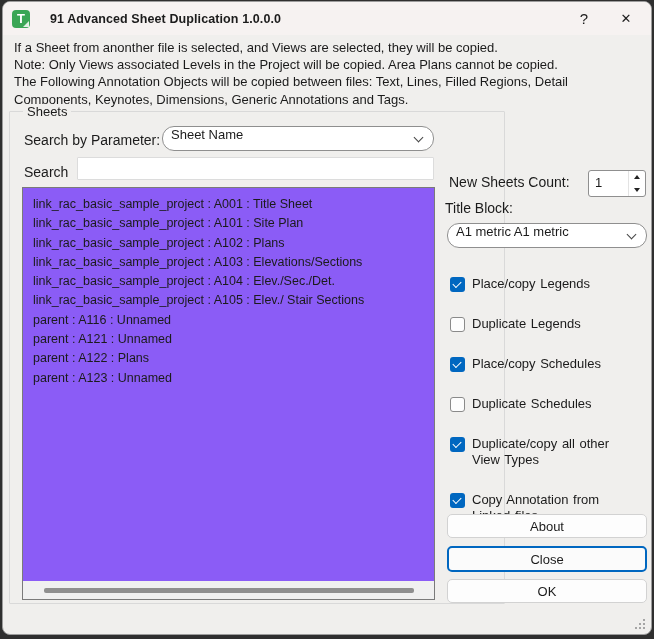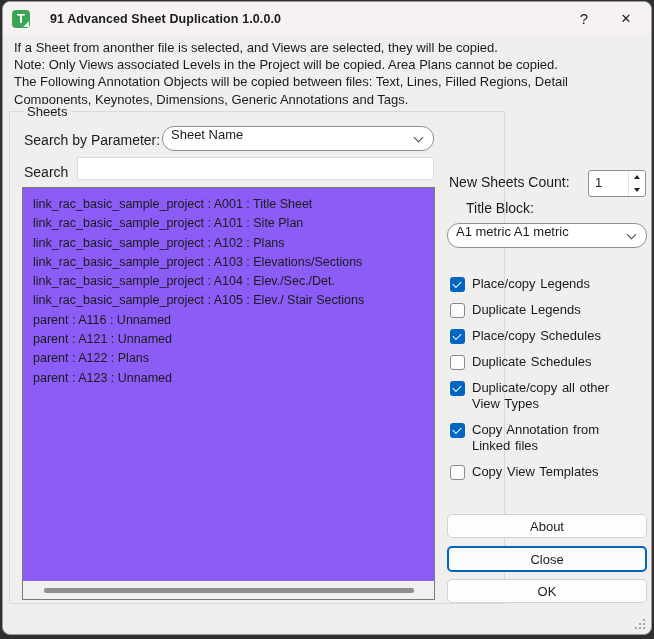--- a/index.html
+++ b/index.html
@@ -50,31 +50,31 @@
     border-radius:1px;font-family:"Liberation Sans",sans-serif;font-size:13px;padding:0 6px;outline:none}
 
   .listbox{position:absolute;left:12px;top:75px;width:413px;height:413px;background:#8b5cf6;border:1px solid #7a7a7a;overflow:hidden}
   .list-items{padding:7px 0 0 10px}
   .list-item{font-size:12.5px;line-height:19.3px;white-space:nowrap}
   .hscroll{position:absolute;left:0;bottom:0;width:100%;height:18px;background:#f0f0f0}
   .hscroll .thumb{position:absolute;left:21px;top:7px;width:370px;height:5px;background:#8f8f8f;border-radius:2px}
 
   
   .nsc-label{left:446px;top:172px}
-  .tb-label{left:463px;top:198px}
+  .tb-label{left:442px;top:198px}
 
   .stepper{position:absolute;left:585px;top:168px;width:58px;height:27px;background:#fff;border:1px solid #8f8f8f;
     border-radius:3px;display:flex}
   .stepper .value{flex:1;font-size:13px;padding:4px 0 0 6px}
   .spin-col{width:17px;border-left:1px solid #e3e3e3;display:flex;flex-direction:column}
   .spin-btn{flex:1;display:flex;align-items:center;justify-content:center}
   .spin-btn.up span{width:0;height:0;border-left:3.5px solid transparent;border-right:3.5px solid transparent;border-bottom:4.5px solid #222}
   .spin-btn.down span{width:0;height:0;border-left:3.5px solid transparent;border-right:3.5px solid transparent;border-top:4.5px solid #222}
 
-  .cb-group{position:absolute;left:447px;top:274px;width:202px;display:flex;flex-direction:column;gap:10px}
+  .cb-group{position:absolute;left:447px;top:274px;width:202px;display:flex;flex-direction:column;gap:24px}
   .cb-row{display:flex;align-items:flex-start}
   .cb-row.indent{}
   .cb{width:15px;height:15px;border-radius:3px;flex:0 0 auto;position:relative;margin-top:1px}
   .cb.checked{background:var(--accent)}
   .cb.unchecked{background:#fdfdfd;border:1px solid #8a8a8a}
   .cb.checked::after{content:"";position:absolute;left:3px;top:3.5px;width:7px;height:4px;
     border-left:1.6px solid #fff;border-bottom:1.6px solid #fff;transform:rotate(-45deg)}
   .cb-label{margin-left:7px;font-size:13px;line-height:16px;max-width:162px;word-spacing:1px}
 
   

